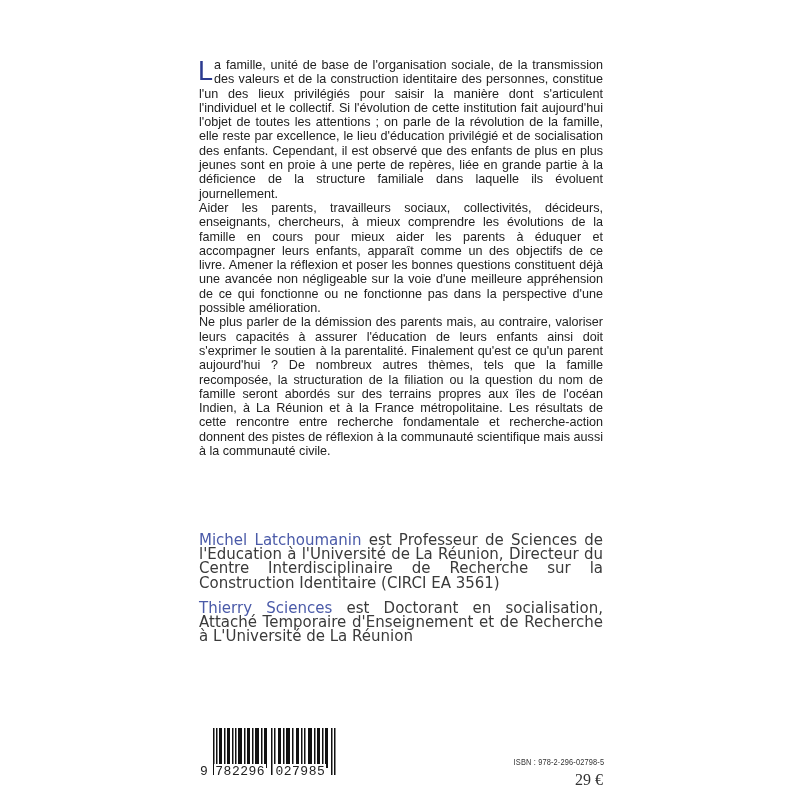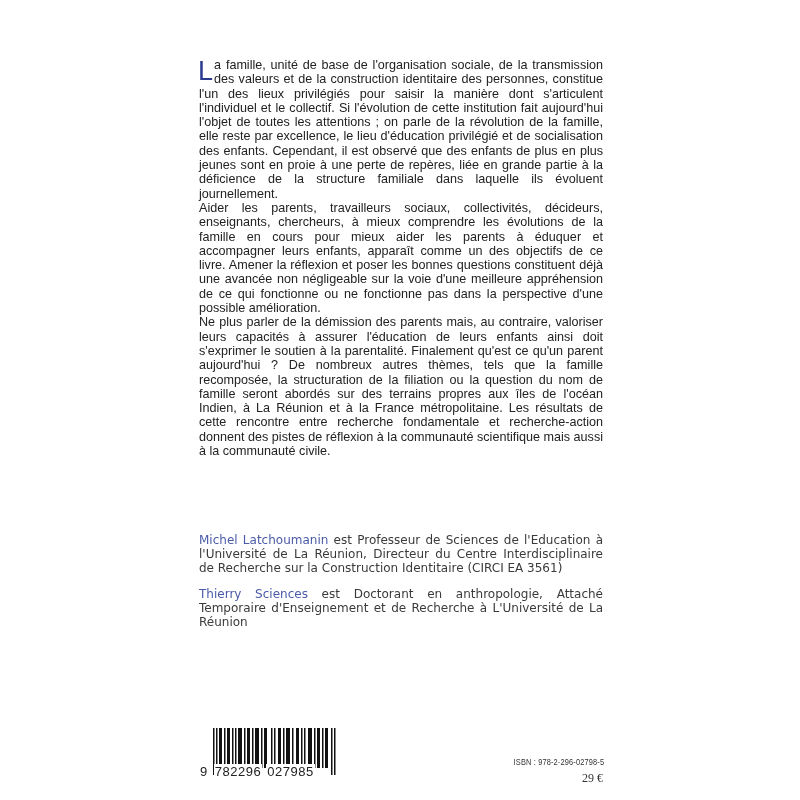--- a/index.html
+++ b/index.html
@@ -10,59 +10,59 @@
     font-family: "Liberation Sans", sans-serif; font-size: 12.6px; line-height: 14.3px;
     color: #222222; text-align: justify;
   }
   .blurb p { margin: 0; }
   .dropcap {
     float: left; font-family: "Liberation Sans", sans-serif; font-size: 27px; line-height: 22px;
     color: #2b3a8f; margin: 2px 1px 0 -1px; height: 18px;
   }
   .authors {
     position: absolute; left: 199px; top: 533px; width: 404px;
-    font-family: "DejaVu Sans", sans-serif; font-size: 12px; line-height: 14.2px;
+    font-family: "DejaVu Sans", sans-serif; font-size: 15px; line-height: 14.2px;
     color: #3a3a3a; text-align: justify;
   }
   .authors p { margin: 0 0 11px 0; }
   .author-name { color: #4a5aa8; }
   .barcode {
     position: absolute; left: 213px; top: 728px; width: 125px; height: 47px;
   }
   .barcode-digits {
     position: absolute; left: 200px; top: 764px; width: 140px;
-    font-family: Liberation Sans, sans-serif; font-size: 13px; color: #222; letter-spacing: 0.5px;
+    font-family: Liberation Mono, monospace; font-size: 13px; color: #222; letter-spacing: 0.5px;
     background: transparent;
   }
   .barcode-digits .first { margin-right: 6px; }
   .barcode-digits .grp { background: #fff; padding: 0 1px; }
   .isbn {
     position: absolute; right: 196px; top: 756px;
     font-family: "Liberation Sans", sans-serif; font-size: 9.5px; color: #333; transform: scaleX(0.78); transform-origin: right;
     letter-spacing: 0.2px;
   }
   .price {
     position: absolute; right: 197px; top: 771px;
-    font-family: "Liberation Serif", serif; font-size: 12px; color: #333;
+    font-family: "Liberation Serif", serif; font-size: 16px; color: #333;
   }
 </style>
 </head>
 <body>
 
 <div class="page">
 
   <div class="blurb">
     <p><span class="dropcap">L</span><span>a famille, unité de base de l'organisation sociale, de la transmission des valeurs et de la construction identitaire des personnes, constitue l'un des lieux privilégiés pour saisir la manière dont s'articulent l'individuel et le collectif. Si l'évolution de cette institution fait aujourd'hui l'objet de toutes les attentions ; on parle de la révolution de la famille, elle reste par excellence, le lieu d'éducation privilégié et de socialisation des enfants. Cependant, il est observé que des enfants de plus en plus jeunes sont en proie à une perte de repères, liée en grande partie à la déficience de la structure familiale dans laquelle ils évoluent journellement.</span></p>
     <p>Aider les parents, travailleurs sociaux, collectivités, décideurs, enseignants, chercheurs, à mieux comprendre les évolutions de la famille en cours pour mieux aider les parents à éduquer et accompagner leurs enfants, apparaît comme un des objectifs de ce livre. Amener la réflexion et poser les bonnes questions constituent déjà une avancée non négligeable sur la voie d'une meilleure appréhension de ce qui fonctionne ou ne fonctionne pas dans la perspective d'une possible amélioration.</p>
     <p>Ne plus parler de la démission des parents mais, au contraire, valoriser leurs capacités à assurer l'éducation de leurs enfants ainsi doit s'exprimer le soutien à la parentalité. Finalement qu'est ce qu'un parent aujourd'hui ? De nombreux autres thèmes, tels que la famille recomposée, la structuration de la filiation ou la question du nom de famille seront abordés sur des terrains propres aux îles de l'océan Indien, à La Réunion et à la France métropolitaine. Les résultats de cette rencontre entre recherche fondamentale et recherche-action donnent des pistes de réflexion à la communauté scientifique mais aussi à la communauté civile.</p>
   </div>
 
   <div class="authors">
     <p><span class="author-name">Michel Latchoumanin</span><span> est Professeur de Sciences de l'Education à l'Université de La Réunion, Directeur du Centre Interdisciplinaire de Recherche sur la Construction Identitaire (CIRCI EA 3561)</span></p>
-    <p><span class="author-name">Thierry Sciences</span><span> est Doctorant en anthropologie, Attaché Temporaire d'Enseignement et de Recherche à L'Université de La Réunion</span></p>
+    <p><span class="author-name">Thierry Sciences</span><span> est Doctorant en socialisation, Attaché Temporaire d'Enseignement et de Recherche à L'Université de La Réunion</span></p>
   </div>
 
   <svg class="barcode" viewBox="0 0 125 47" preserveAspectRatio="none">
     <g fill="#111">
       <rect x="0" y="0" width="1.5" height="47"></rect>
       <rect x="3" y="0" width="1.5" height="47"></rect>
       <rect x="6" y="0" width="3" height="40"></rect>
       <rect x="11" y="0" width="1.5" height="40"></rect>
       <rect x="14" y="0" width="3" height="40"></rect>
       <rect x="19" y="0" width="1.5" height="40"></rect>

